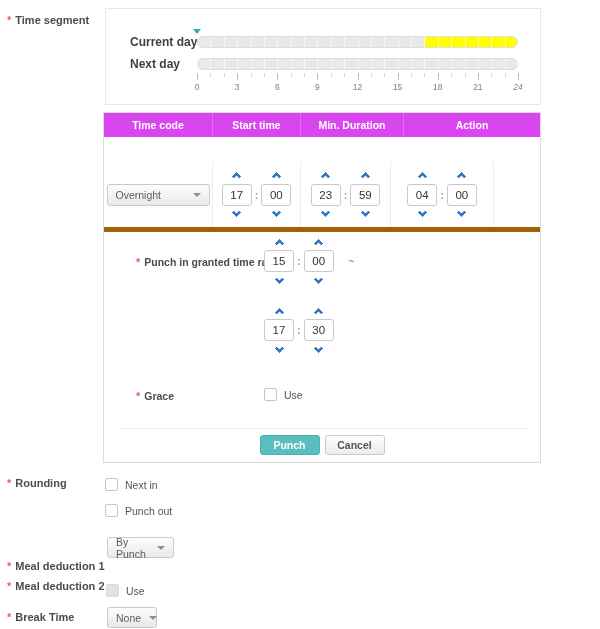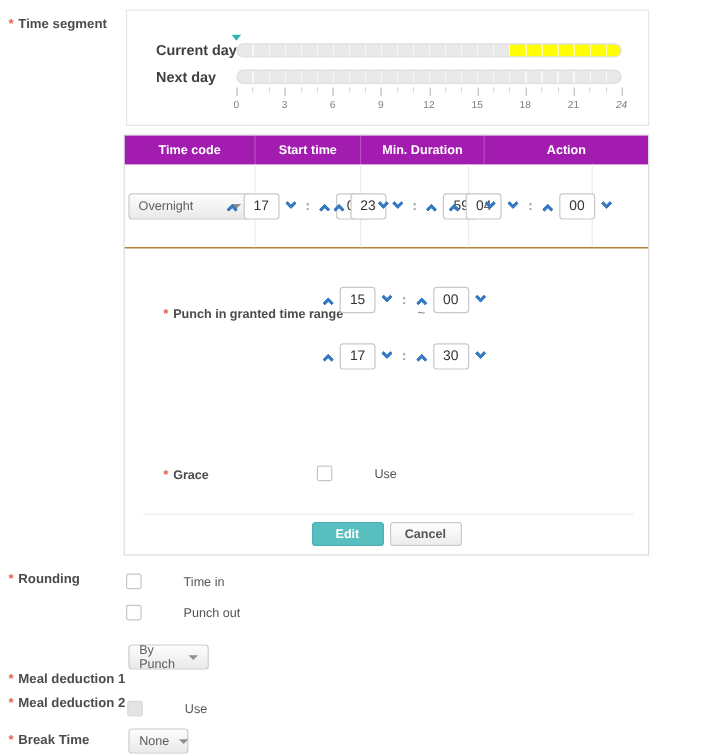--- a/index.html
+++ b/index.html
@@ -28,35 +28,35 @@
   .axis-lab { position:absolute; top:73px; width:24px; text-align:center; font-size:8.5px; color:#7e7e7e; }
 
   
   .tbl { position:absolute; left:103px; top:112px; width:438px; height:351px;
     border:1px solid #dcdcdc; background:#fff; }
   .thead { display:flex; height:24px; background:#8d8588; }
   .th { display:flex; align-items:center; justify-content:center; font-size:10.5px; font-weight:bold;
     color:#fff; border-right:1px solid rgba(255,255,255,.22); }
   .th:last-child { border-right:none; }
   .c1{width:109px}.c2{width:88px}.c3{width:90px}.c4{width:103px}.c5{flex:1}
-  .trow { display:flex; height:70px; border-bottom:1px solid #a16207; }
+  .trow { display:flex; height:70px; border-bottom:5px solid #a16207;margin-top:25px; }
   .td { display:flex; align-items:center; justify-content:center; border-right:1px solid #ececec; }
   .td:last-child { border-right:none; }
 
   
   .dd { display:inline-flex; align-items:center; justify-content:space-between;
     height:21px; padding:0 8px; background:linear-gradient(#fdfdfd,#e9e9e9);
     border:1px solid #c9c9c9; border-radius:3px; font-size:10.5px; color:#5d5d5d; cursor:pointer; }
   .caret { width:0; height:0; border-left:4px solid transparent; border-right:4px solid transparent;
     border-top:4px solid #8f8f8f; margin-left:8px; }
   .dd-overnight { width:103px; height:22px; }
 
   
   .spin-pair { display:flex; align-items:center; }
-  .spin-unit { display:flex; align-items:center; }
+  .spin-unit { display:flex; flex-direction:column; align-items:center; }
   .chev-btn { height:11px; display:flex; align-items:center; justify-content:center; padding:0 6px; cursor:pointer; }
   .chev { display:block; width:7px; height:7px; border:solid #3678c1; border-width:3px 3px 0 0; border-radius:1px; }
   .chev.up { transform:rotate(-45deg); margin-top:5px; }
   .chev.down { transform:rotate(135deg); margin-bottom:5px; }
   .spin-box { width:30px; height:22px; line-height:20px; text-align:center; background:#fff;
     border:1px solid #c9c9c9; border-radius:3px; font-size:11.5px; color:#333; margin:4px 0; }
   .colon { color:#999; font-size:11px; font-weight:bold; margin:0 3px; }
 
   
   .form-area { position:absolute; left:0; top:94px; width:436px; height:257px; }
@@ -66,21 +66,21 @@
   .grace-label { position:absolute; left:32px; top:183px; font-size:10.5px; font-weight:bold; color:#4b4b4b; }
   .grace-cb { position:absolute; left:160px; top:181px; }
   .divider { position:absolute; left:15px; top:221px; width:409px; height:1px; background:#ececec; }
   .btn-row { position:absolute; left:0; top:228px; width:436px; display:flex; justify-content:center; gap:5px; }
   .btn { height:20px; width:60px; border-radius:3px; font-size:10.5px; font-weight:bold;
     display:flex; align-items:center; justify-content:center; cursor:pointer; }
   .btn-edit { background:#58bec0; border:1px solid #4db1b3; color:#fff; }
   .btn-cancel { background:linear-gradient(#ffffff,#ececec); border:1px solid #c9c9c9; color:#555; }
 
   
-  .cbwrap { display:flex; align-items:center;gap:28px; }
+  .cbwrap { display:flex; align-items:center; }
   .cb { width:13px; height:13px; background:#fff; border:1px solid #c6c6c6; border-radius:2px; cursor:pointer; }
   .cb.gray { background:#e3e3e3; border-color:#d9d9d9; }
   .cb-label { font-size:10.5px; color:#555; margin-left:7px; }
 
   .abs { position:absolute; }
 </style>
 </head>
 <body>
 
 <div class="page">
@@ -132,21 +132,21 @@
         <div class="axis-lab" style="left: 199.375px;">9</div>
         <div class="axis-lab" style="left: 239.5px;">12</div>
         <div class="axis-lab" style="left: 279.625px;">15</div>
         <div class="axis-lab" style="left: 319.75px;">18</div>
         <div class="axis-lab" style="left: 359.875px;">21</div>
         <div class="axis-lab" style="left: 400px; font-style: italic;">24</div>
       </div>
   </div>
 
   <div class="tbl">
-    <div class="thead" style="background: #a21caf; text-align: center;">
+    <div class="thead" style="background: #d946ef; text-align: center;">
       <div class="th c1">Time code</div>
       <div class="th c2">Start time</div>
       <div class="th c4">Min. Duration</div>
       <div class="th c5">Action</div>
     </div>
 
     <div class="trow">
       <div class="td c1">
         <div class="dd dd-overnight">
           <span>Overnight</span>
@@ -278,32 +278,32 @@
       <div class="grace-label">
         <span class="ast">*</span><span>Grace</span>
       </div>
       <div class="cbwrap grace-cb">
         <div class="cb"></div>
         <span class="cb-label">Use</span>
       </div>
 
       <div class="divider"></div>
       <div class="btn-row">
-        <div class="btn btn-edit" style="background: rgb(88, 190, 192);">Edit</div>
+        <div class="btn btn-edit" style="background: rgb(88, 190, 192);">Punch</div>
         <div class="btn btn-cancel">Cancel</div>
       </div>
     </div>
   </div>
 
   <div class="flabel" style="left:7px; top:477px;">
     <span class="ast">*</span><span>Rounding</span>
   </div>
   <div class="cbwrap abs" style="left:105px; top:478px;">
     <div class="cb"></div>
-    <span class="cb-label">Time in</span>
+    <span class="cb-label">Next in</span>
   </div>
   <div class="cbwrap abs" style="left:105px; top:504px;">
     <div class="cb"></div>
     <span class="cb-label">Punch out</span>
   </div>
 
   <div class="flabel" style="left:7px; top:540px;margin-top:20px;">
     <span class="ast">*</span><span>Meal deduction 1</span>
   </div>
   <div class="dd abs" style="left:107px; top:537px; width:67px;">

